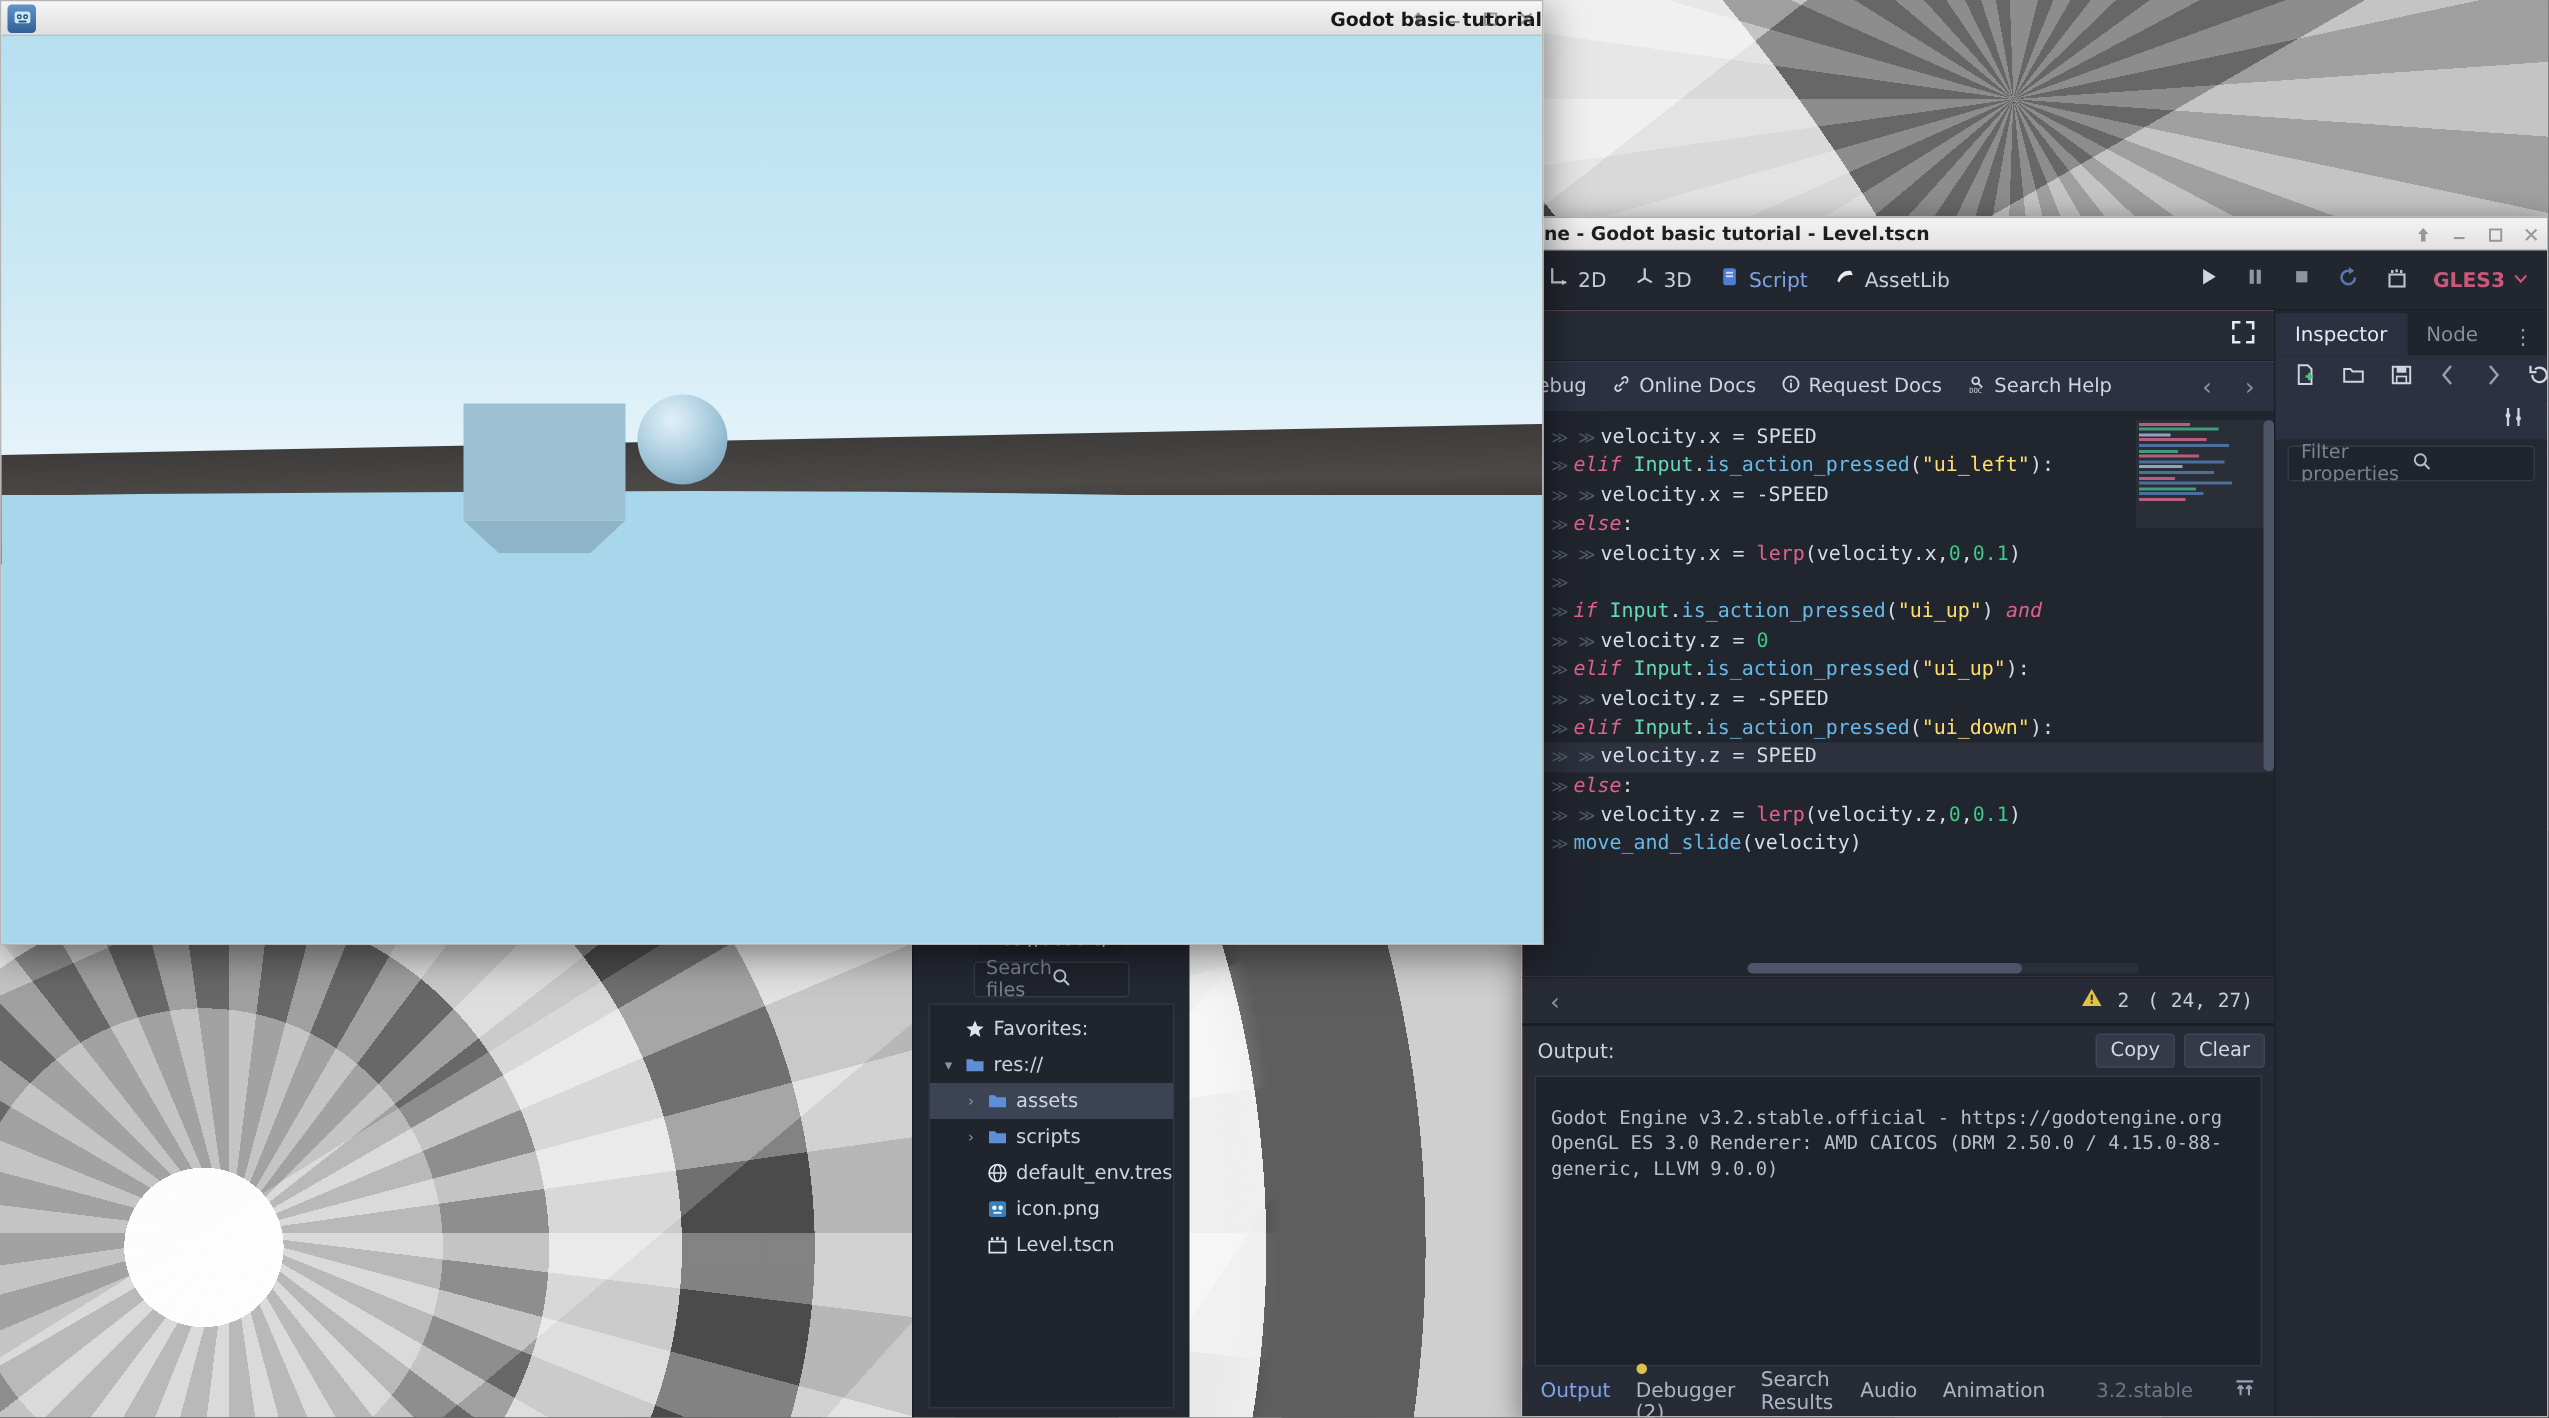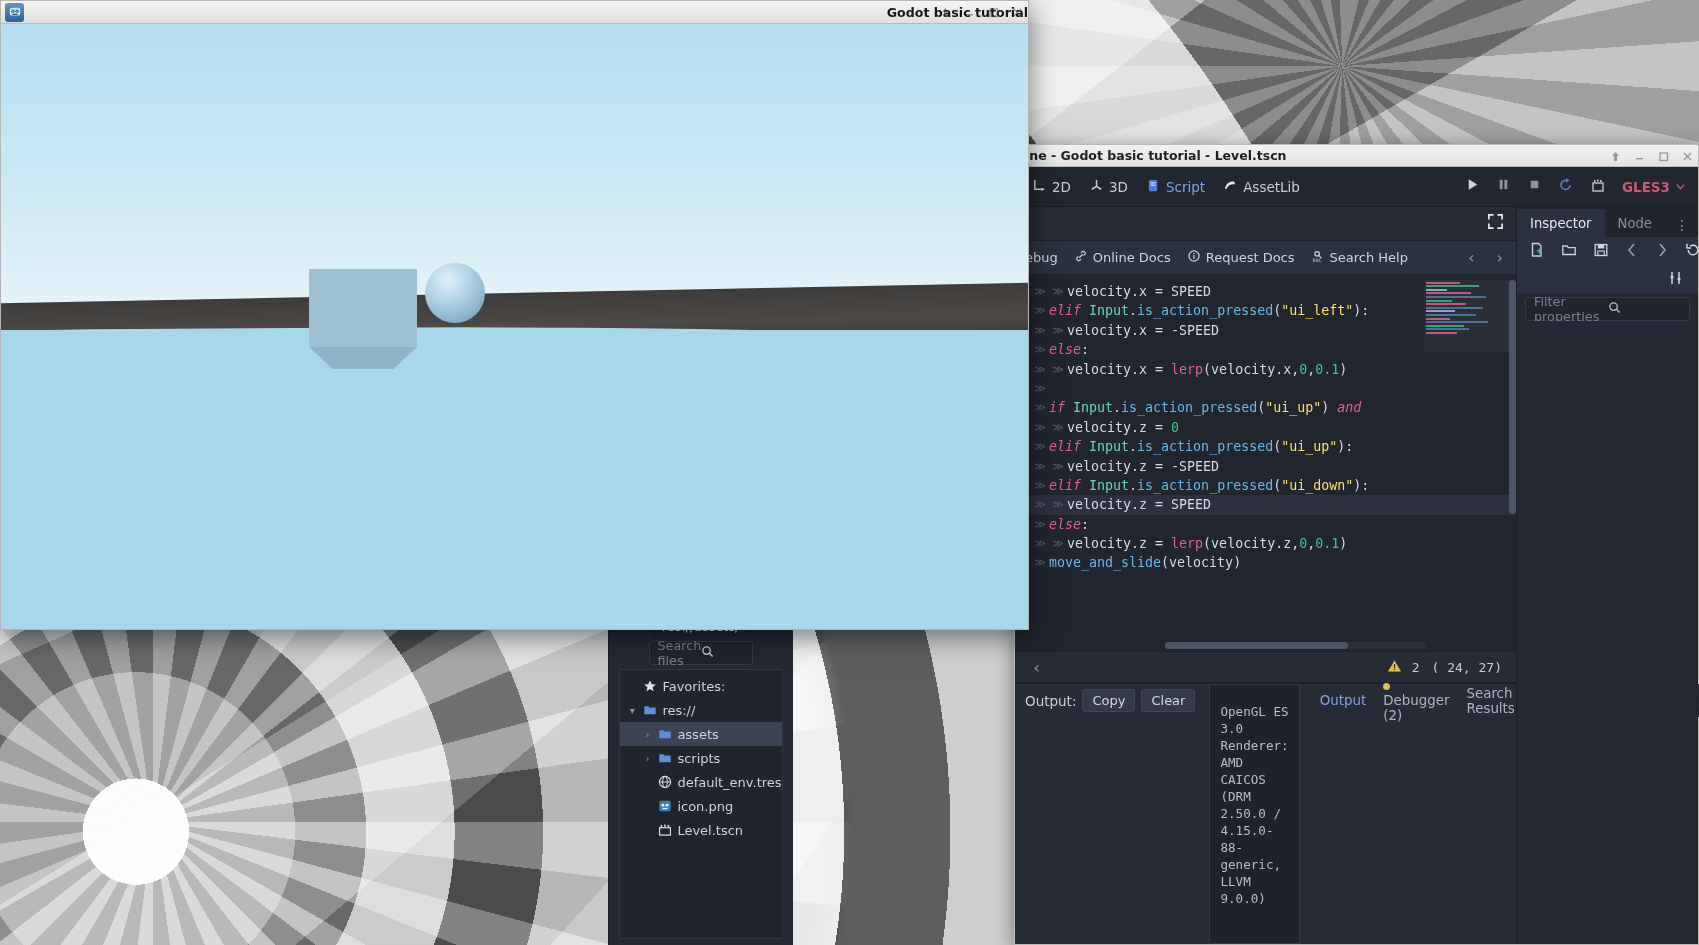--- a/index.html
+++ b/index.html
@@ -102,21 +102,21 @@
   .mm-l.a { background: #8fa4c0; } .mm-l.b { background: #b85d7e; } .mm-l.c { background: #3f9b7b; }
   .code-scroll-v { position:absolute; right:0; top:6px; width:7px; height:62%; }
   .code-scroll-v i { display:block; width:7px; background:#4d5566; border-radius:4px; height:100%; }
   .code-scroll-h { position:absolute; left:150px; right:90px; bottom:2px; height:7px; background:#2a2f3a; border-radius:4px; }
   .code-scroll-h i { display:block; height:7px; width:70%; background:#4d5566; border-radius:4px; }
 
   .code-statusbar { height: 31px; display:flex; align-items:center; background:#262b36; border-top:1px solid #1b1f27; padding: 0 14px; color:#c8cdd7; font-family:"DejaVu Sans Mono", monospace; font-size:13px; }
   .warn-tri { color:#e2c14a; font-size:13px; }
 
   
-  .output-panel { background:#262b36; border-top:2px solid #1a1e26; display:flex; flex-direction:row; height:262px; flex:0 0 262px; }
+  .output-panel { background:#262b36; border-top:2px solid #1a1e26; display:flex; flex-direction:column; height:262px; flex:0 0 262px; }
   .output-head { height:33px; display:flex; align-items:center; padding:0 6px 0 10px; color:#ccd1da; font-size:13.5px; }
   .out-btn { background:#343a48; border:1px solid #3e4554; border-radius:3px; color:#d3d8e1; font-size:13px; padding:3px 9px; margin-left:6px; }
   .output-log { flex:1; margin:0 8px 0 8px; background:#1e222b; border:1px solid #333a47; padding:18px 10px 6px 10px; font-family:"DejaVu Sans Mono", monospace; font-size:12.6px; line-height:17px; color:#b9bfca; }
   .log-dim { color:#8a909c; }
   .bottom-tabs { height:33px; display:flex; align-items:center; gap:17px; padding:0 12px; background:#262b36; color:#aeb4c0; font-size:13.4px;justify-content:space-between; }
   .bt.active { color:#7ea2e8; }
   .bt .dot { display:inline-block; width:7px; height:7px; border-radius:50%; background:#e0c04a; margin-right:4px; vertical-align:middle; }
   .bt-spacer { flex:1; }
   .ver { color:#6f7685; font-size:13px; }
 
@@ -422,20 +422,21 @@
         </div>
 
         <div class="output-panel">
           <div class="output-head">
             <span>Output:</span>
             <span style="flex:1"></span>
             <span class="out-btn">Copy</span>
             <span class="out-btn">Clear</span>
           </div>
           <div class="output-log" id="output-log">
+              <div>Godot Engine v3.2.stable.official - https://godotengine.org</div>
               <div>OpenGL ES 3.0 Renderer: AMD CAICOS (DRM 2.50.0 / 4.15.0-88-generic, LLVM 9.0.0)</div>
             </div>
           <div class="bottom-tabs" id="bottom-tabs">
               <span class="bt active"><span>Output</span></span>
               <span class="bt"><span class="dot"></span><span>Debugger (2)</span></span>
               <span class="bt"><span>Search Results</span></span>
               <span class="bt"><span>Audio</span></span>
               <span class="bt"><span>Animation</span></span>
               <span class="bt-spacer"></span>
               <span class="ver">3.2.stable</span>

